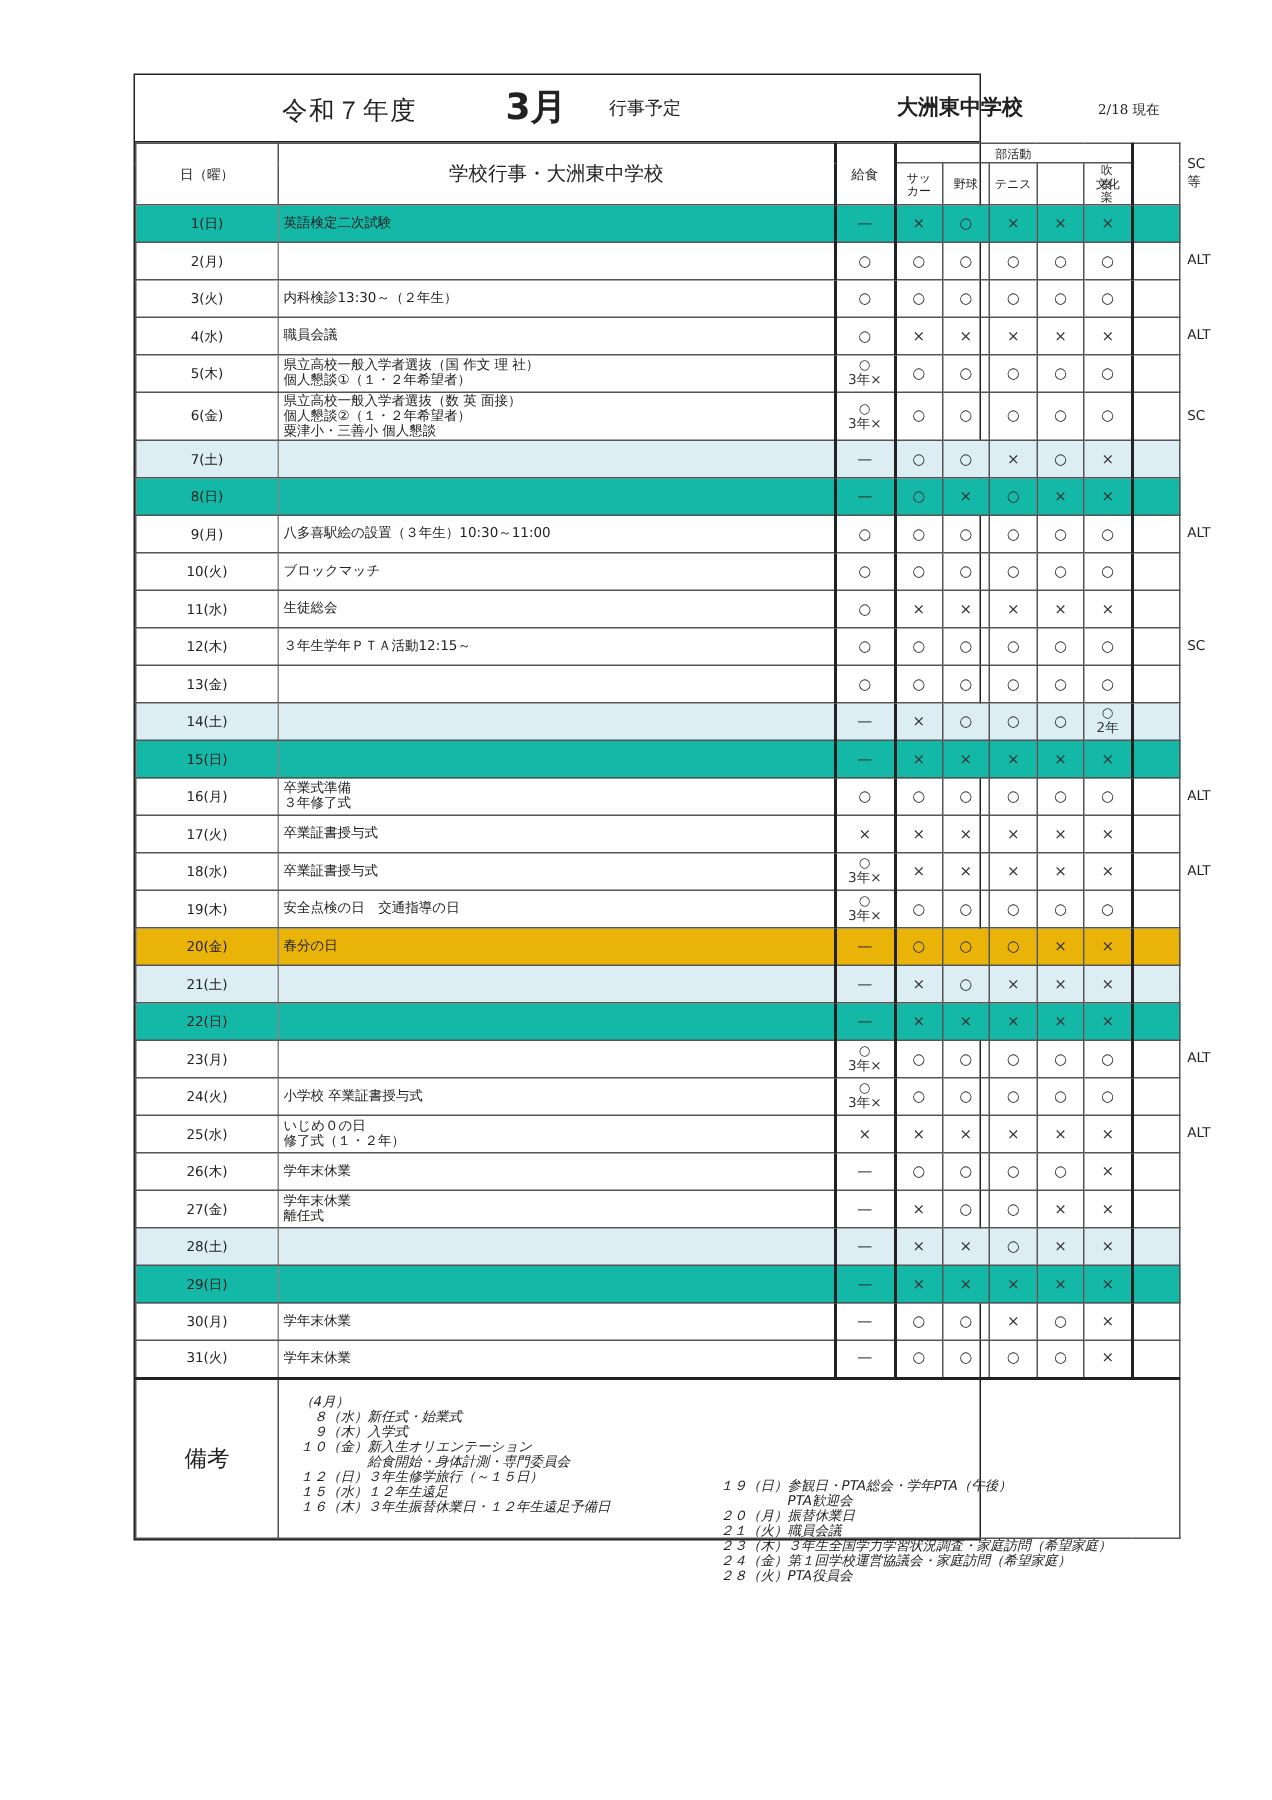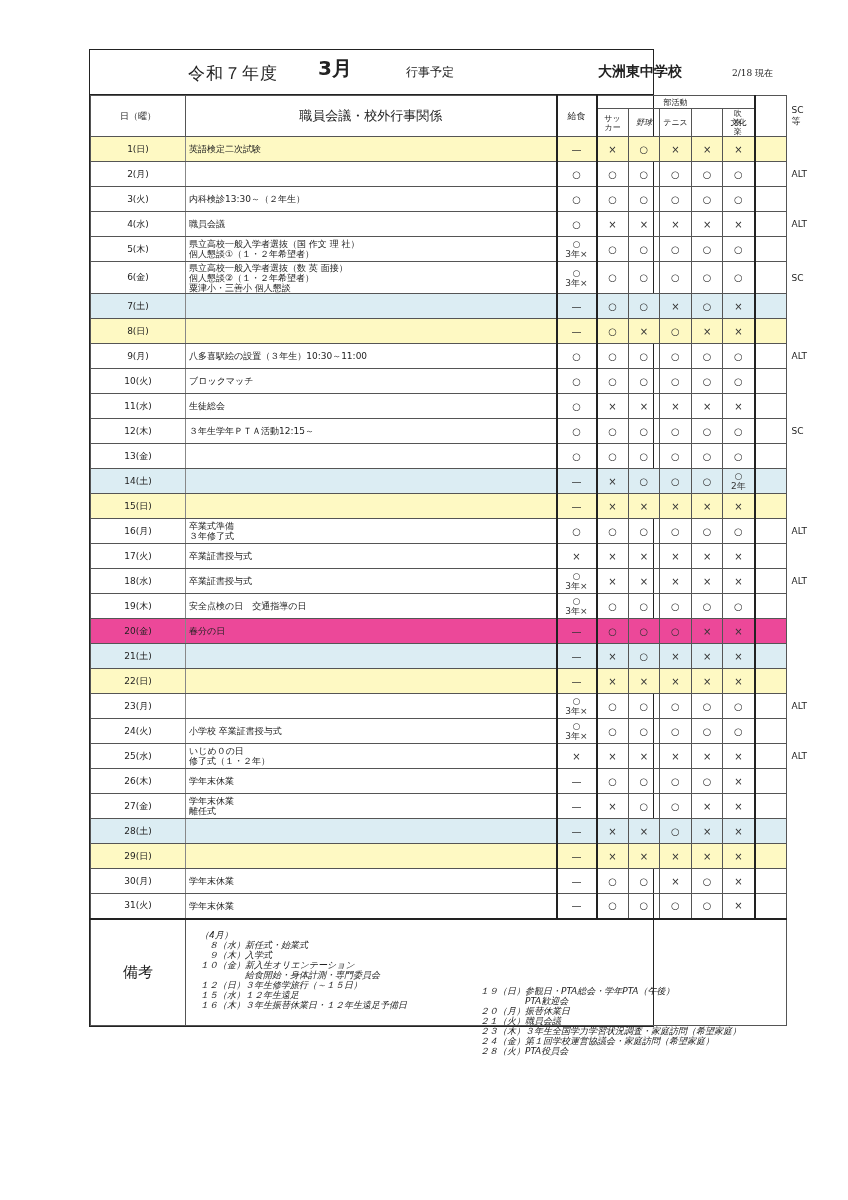--- a/index.html
+++ b/index.html
@@ -1,42 +1,42 @@
 <!DOCTYPE html>
 <html><head>
 <meta charset="utf-8">
 <style>
   html, body { margin:0; padding:0; background:#ffffff; }
   body { width:848px; height:1200px; position:relative; font-family:"DejaVu Sans", "Liberation Sans", sans-serif; color:#222; }
   .sheet { position:absolute; left:89px; top:49px; width:565px; border:1.5px solid #222; box-sizing:border-box; }
   .title-row { height:44px; position:relative; border-bottom:1px solid #222; }
   .title-row span { position:absolute; white-space:nowrap; }
   .t-year { left:98px; top:12px; font-size:17px; letter-spacing:1px; }
-  .t-month { left:228px; top:5px; font-size:20px; font-weight:bold; }
+  .t-month { left:247px; top:5px; font-size:24px; font-weight:bold; }
   .t-label { left:316px; top:14px; font-size:12px; }
   .t-school { left:508px; top:13px; font-size:14px; font-weight:bold; }
   .t-date { left:642px; top:17px; font-size:9px; font-family:"DejaVu Serif", serif; }
   table { border-collapse:collapse; width:100%; table-layout:fixed; }
   td, th { border:1px solid #555; padding:0; font-weight:normal; text-align:center; vertical-align:middle; font-size:9px; }
   th { font-size:9px; }
   .c-date { width:95px; }
   .c-event { width:371px; }
   .c-lunch { width:40px; }
   .c-club { width:31.6px; }
   .c-sc { width:32px; }
   thead th.h-main { font-size:13px; }
   tr.r { height:25px; }
   tr.r.tall { height:32px; }
   tbody td.ev { text-align:left; padding-left:3px; font-size:9px; line-height:10px; white-space:pre-line; }
   td.lunch { border-right:2px solid #222; border-left:2px solid #222; }
   td.sc, th.sc { border-left:2px solid #222;padding-left:36px; }
   td.date { border-right:1px solid #888; font-size:9px; }
-  .sun td { background:#fef9c3; }
+  .sun td { background:#14b8a6; }
   .sat td { background:#dcedf3; }
-  .hol td { background:#ec4899; }
+  .hol td { background:#eab308; }
   .mark { font-size:10px; color:#333; }
   .lunch-sub { display:block; font-size:9px; line-height:10px; }
   .notes-row td { height:105px; }
   .notes-label { font-size:15px; }
   .notes-cell { text-align:left; vertical-align:top; position:relative;font-style:italic; }
   .notes-col { position:absolute; top:10px; font-size:9px; line-height:10px; white-space:pre; }
   .notes-left { left:14px; }
   .notes-right { left:294px; top:22px;margin-top:44px; }
 </style>
 </head>
@@ -59,29 +59,29 @@
       <col class="c-club">
         <col class="c-club">
         <col class="c-club">
         <col class="c-club">
         <col class="c-club">
       <col class="c-sc">
     </colgroup>
     <thead>
       <tr style="height:13px;">
         <th rowspan="2">日（曜）</th>
-        <th rowspan="2" class="h-main">職員会議・校外行事関係</th>
+        <th rowspan="2" class="h-main">学校行事・大洲東中学校</th>
         <th rowspan="2" class="lunch" style="border-left:2px solid #222;border-right:2px solid #222;">給食</th>
         <th colspan="5" style="font-size:8px;">部活動</th>
         <th rowspan="2" class="sc">SC等</th>
       </tr>
       <tr style="height:24px;" id="club-head-row">
           <th style="white-space: pre-line; font-size: 8px; line-height: 9px;">サッ
 カー</th>
-          <th style="white-space: pre-line; font-size: 8px; line-height: 9px; font-style: italic;">野球</th>
+          <th style="white-space: pre-line; font-size: 8px; line-height: 9px;">野球</th>
           <th style="white-space: pre-line; font-size: 8px; line-height: 9px;">テニス</th>
           <th style="white-space: pre-line; font-size: 8px; line-height: 9px; padding-left: 42px;">吹奏楽</th>
           <th style="white-space: pre-line; font-size: 8px; line-height: 9px;">文化</th>
         </tr>
     </thead>
     <tbody id="rows-body">
         <tr class="r sun">
           <td class="date">1(日)</td>
           <td class="ev">英語検定二次試験</td>
           <td class="lunch mark"><span>—</span></td>

